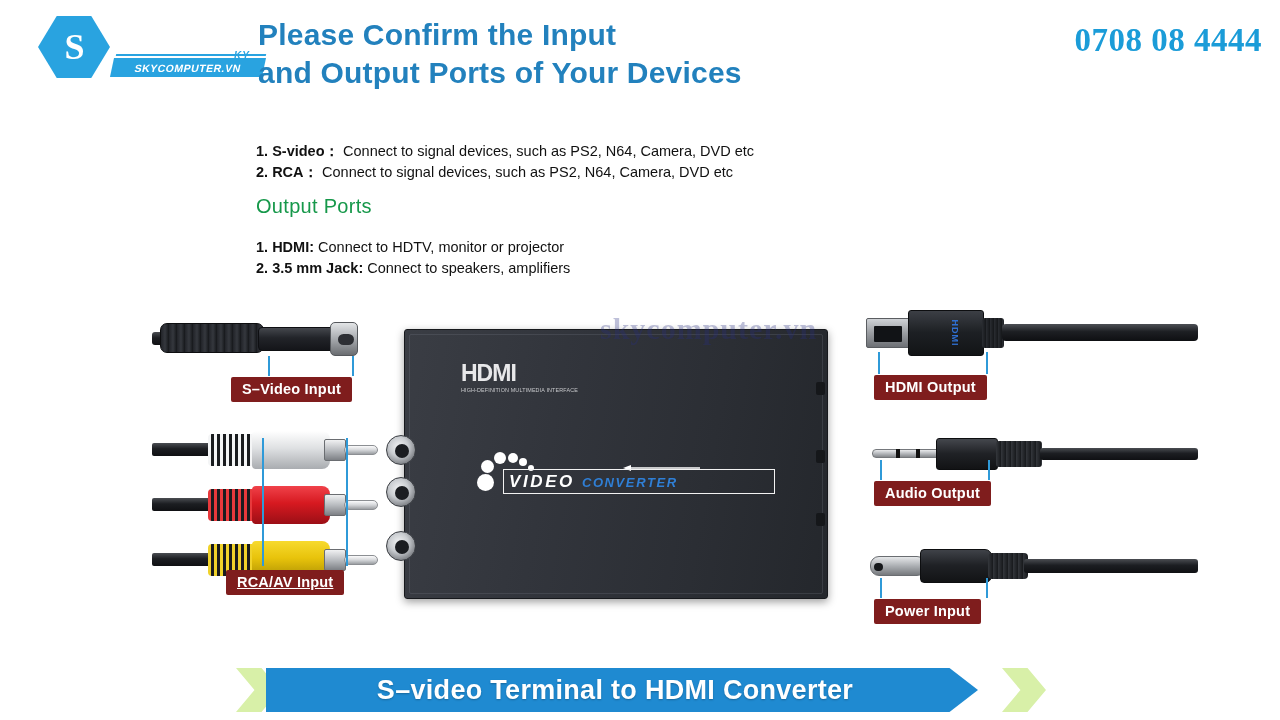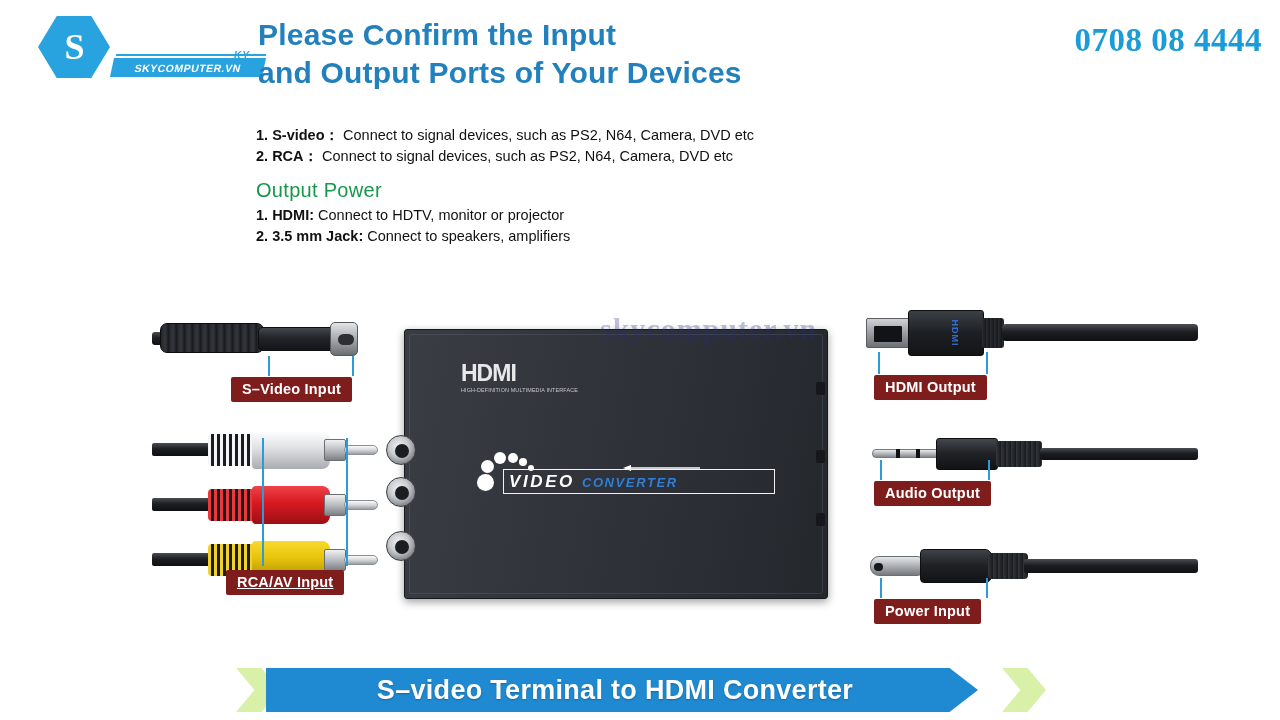--- a/index.html
+++ b/index.html
@@ -62,21 +62,21 @@
     font-family: "Liberation Serif", serif; letter-spacing: 0.5px;
     white-space: nowrap;
     text-align: center;
   }
 
   
   .ports { position: absolute; left: 256px; top: 122px; width: 720px; }
   .ports-title { font-size: 20px; font-weight: normal; letter-spacing:0.3px; }
   .ports-title.in  { color: #3e9bd4; }
   .ports-title.out { color: #16984a; }
-  .ports-list { margin-top: 3px; }
+  .ports-list { margin-top: 19px; }
   .ports-line {
     font-size: 14.5px; color: #111; line-height: 1.42; white-space: nowrap;
   }
   .ports-line b { font-weight: bold; }
   .block-out { margin-top: 13px; }
 
   
   .watermark {
     position: absolute; left: 600px; top: 312px;
     font-family: "Liberation Serif", serif;
@@ -340,21 +340,21 @@
         </div>
         <div class="ports-line">
           <b>2.</b>
           <b>RCA：</b>
           <span>Connect to signal devices, such as PS2, N64, Camera, DVD etc</span>
         </div>
       </div>
     </div>
 
     <div class="block-out">
-      <div class="ports-title out">Output Power</div>
+      <div class="ports-title out">Output Ports</div>
       <div class="ports-list">
         <div class="ports-line">
           <b>1.</b>
           <b>HDMI:</b>
           <span>Connect to HDTV, monitor or projector</span>
         </div>
         <div class="ports-line">
           <b>2.</b>
           <b>3.5 mm Jack:</b>
           <span>Connect to speakers, amplifiers</span>

